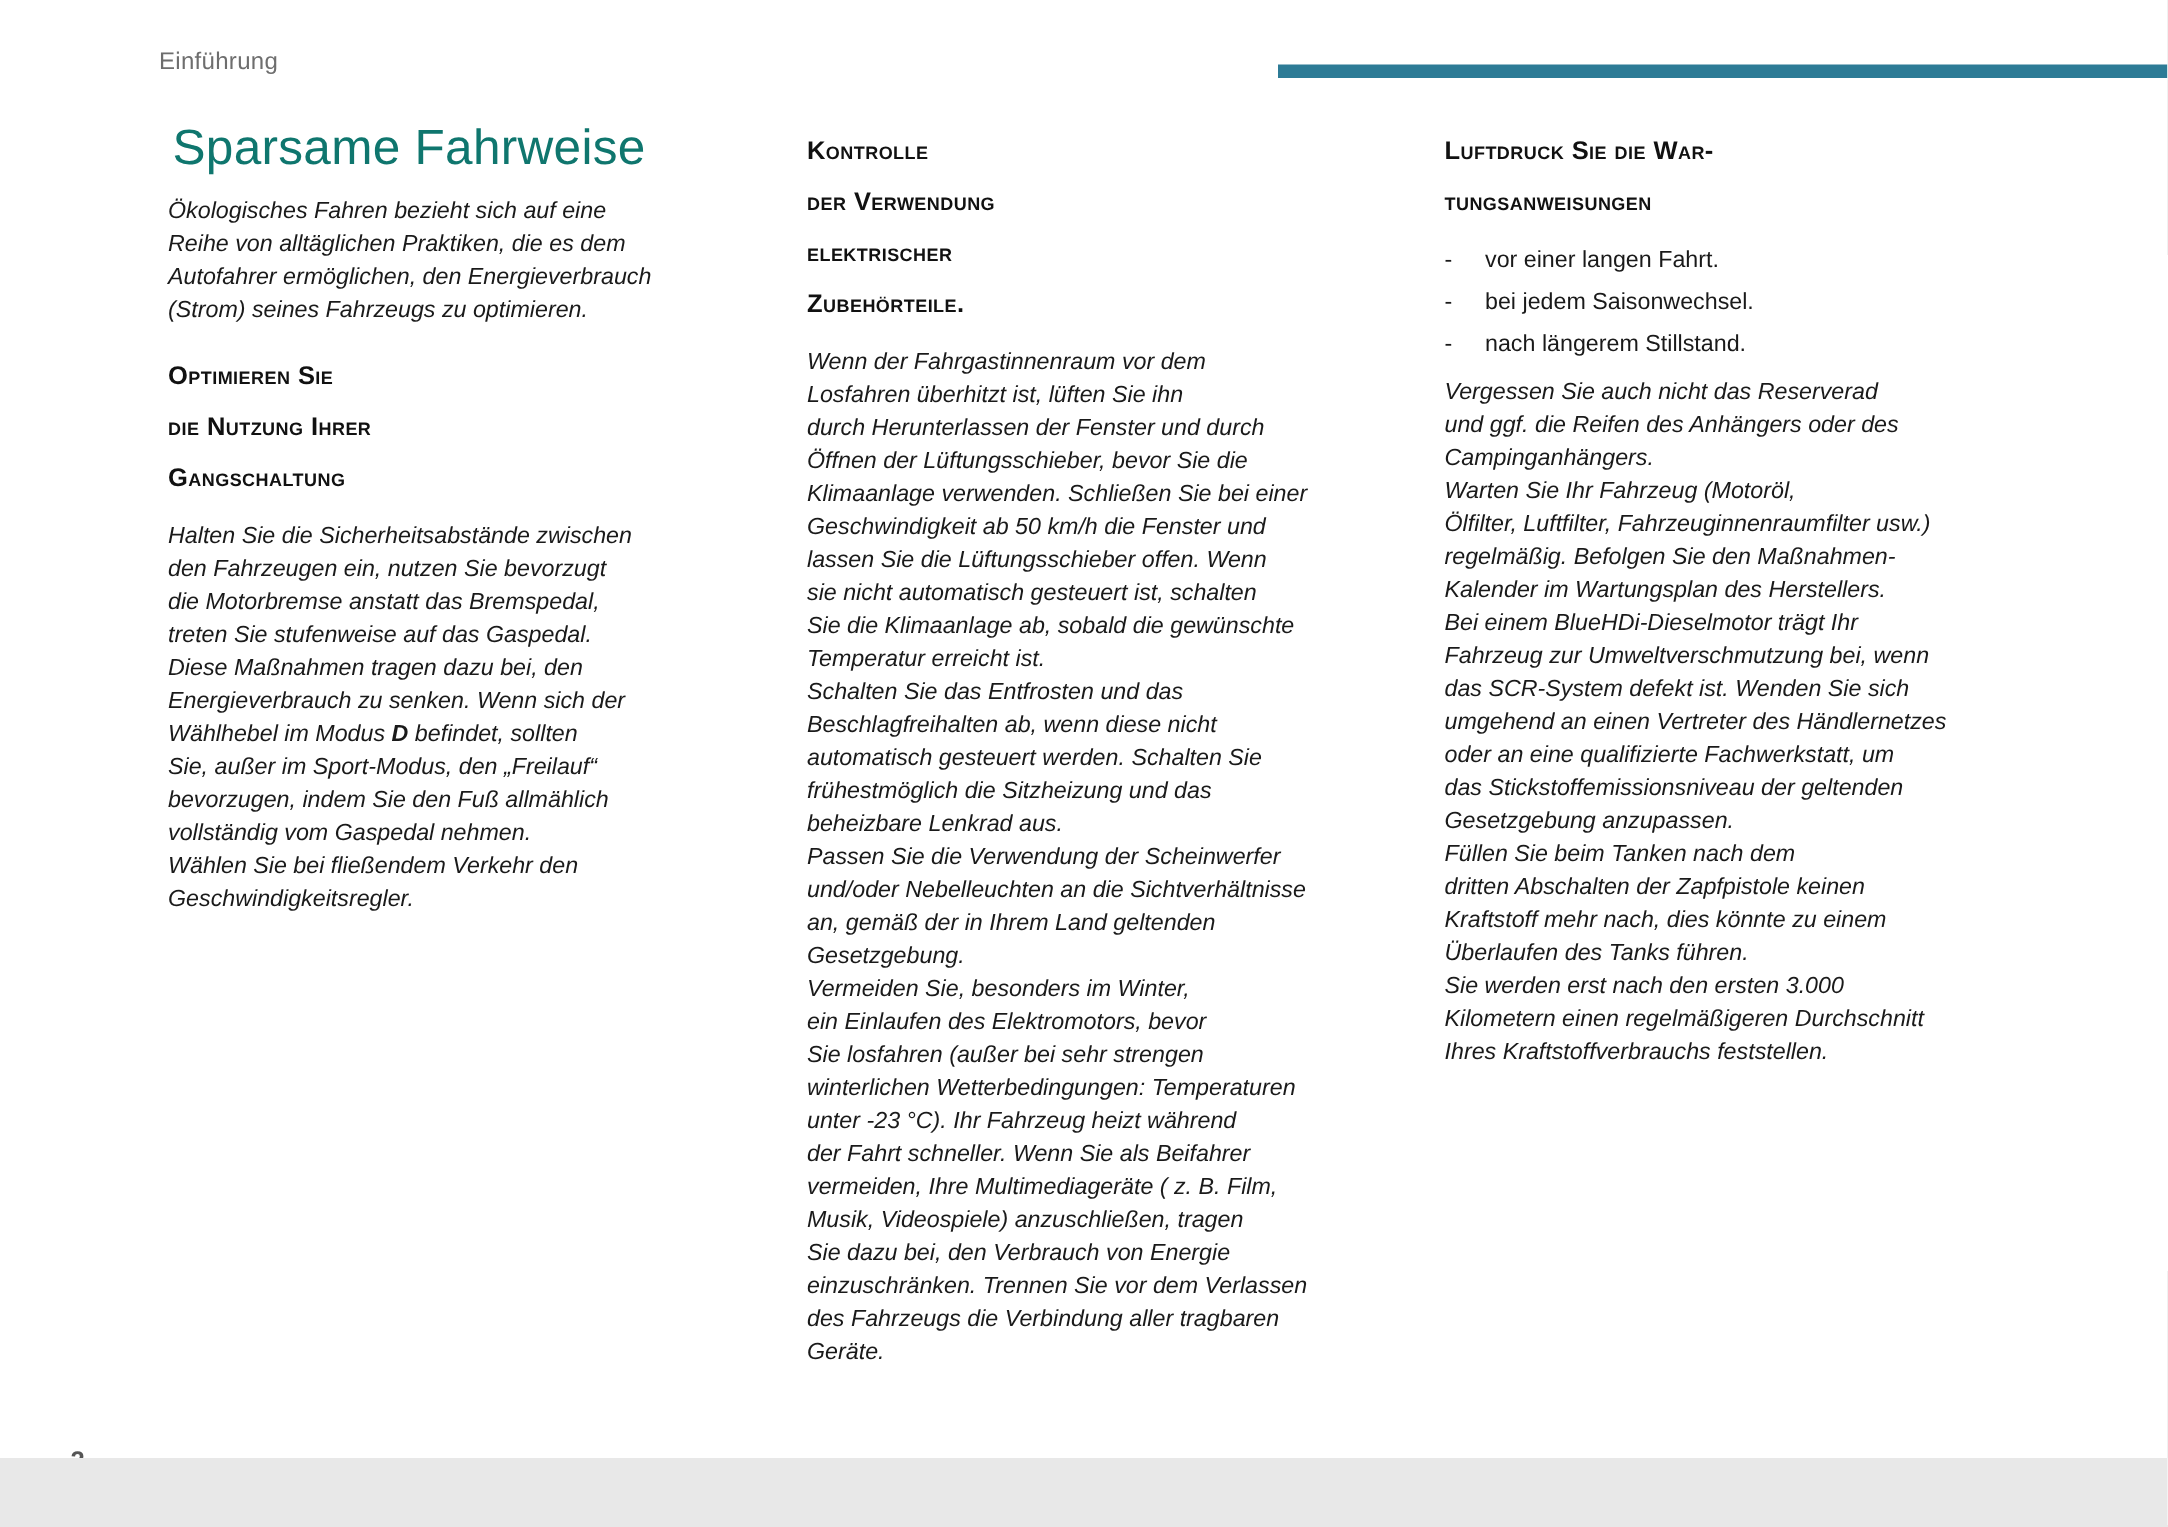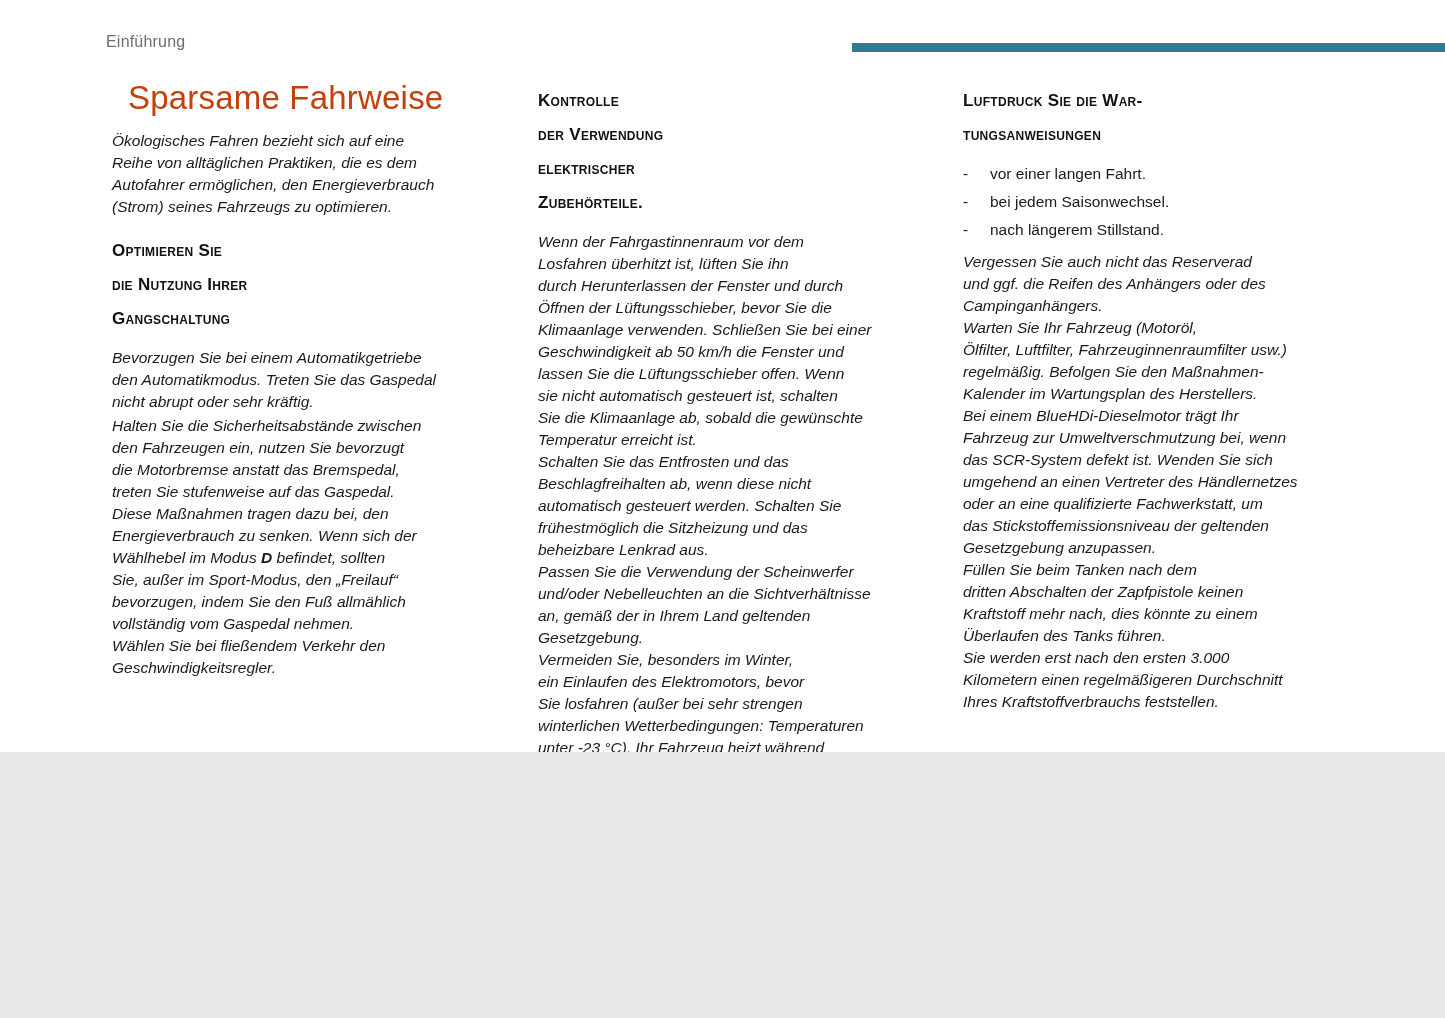--- a/index.html
+++ b/index.html
@@ -1,19 +1,19 @@
 <!DOCTYPE html>
 <html lang="de"><head>
 <meta charset="utf-8">
 <style>
   html, body { margin: 0; padding: 0; background: #e8e8e8; }
   .page {
     position: relative;
     width: 1445px;
-    height: 752px;
+    height: 972px;
     background: #ffffff;
     font-family: "Liberation Sans", sans-serif;
     color: #1a1a1a;
     overflow: hidden;
   }
   .running-head {
     position: absolute;
     left: 106px;
     top: 33px;
     font-size: 16px;
@@ -27,24 +27,24 @@
     width: 593px;
     height: 9px;
     background: #2d7b96;
   }
   .col { position: absolute; top: 0; }
   .col-1 { left: 112px; width: 400px; }
   .col-2 { left: 538px; width: 402px; }
   .col-3 { left: 963px; width: 400px; }
 
   .doc-title {
-    margin: 80px 0 14px 16px;
+    margin: 80px 0 14px 3px;
     font-size: 33px;
     font-weight: 400;
-    color: #c2410c;
+    color: #0f766e;
     line-height: 1.1;
     letter-spacing: 0.2px;
   }
   h2.section-heading {
     font-variant: small-caps;
     font-weight: 700;
     font-size: 17px;
     line-height: 34px;
     margin: 16px 0 11px 0;
     color: #111111;
@@ -90,23 +90,20 @@
 
   <div class="col col-1">
     <h1 class="doc-title">Sparsame Fahrweise</h1>
     <p class="body-text">Ökologisches Fahren bezieht sich auf eine
 Reihe von alltäglichen Praktiken, die es dem
 Autofahrer ermöglichen, den Energieverbrauch
 (Strom) seines Fahrzeugs zu optimieren.</p>
     <h2 class="section-heading">Optimieren Sie
 die Nutzung Ihrer
 Gangschaltung</h2>
-    <p class="body-text">Bevorzugen Sie bei einem Automatikgetriebe
-den Automatikmodus. Treten Sie das Gaspedal
-nicht abrupt oder sehr kräftig.</p>
     <p class="body-text"><span>Halten Sie die Sicherheitsabstände zwischen
 den Fahrzeugen ein, nutzen Sie bevorzugt
 die Motorbremse anstatt das Bremspedal,
 treten Sie stufenweise auf das Gaspedal.
 Diese Maßnahmen tragen dazu bei, den
 Energieverbrauch zu senken. Wenn sich der
 Wählhebel im Modus </span><span class="bold-inline">D</span><span> befindet, sollten
 Sie, außer im Sport-Modus, den „Freilauf“
 bevorzugen, indem Sie den Fuß allmählich
 vollständig vom Gaspedal nehmen.

